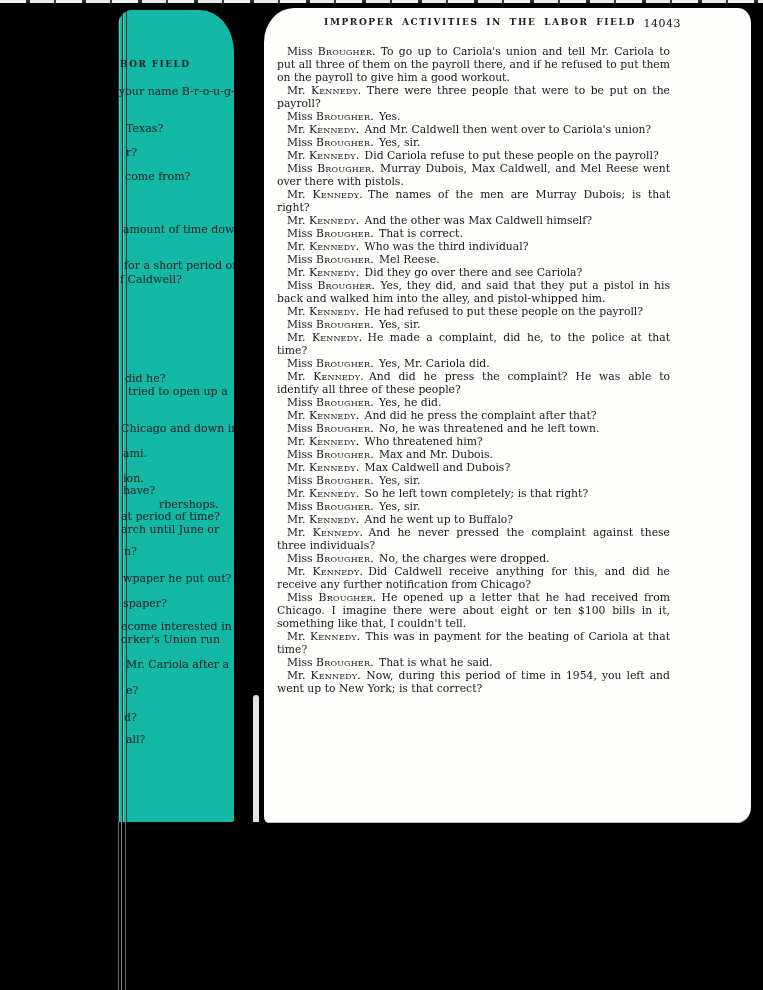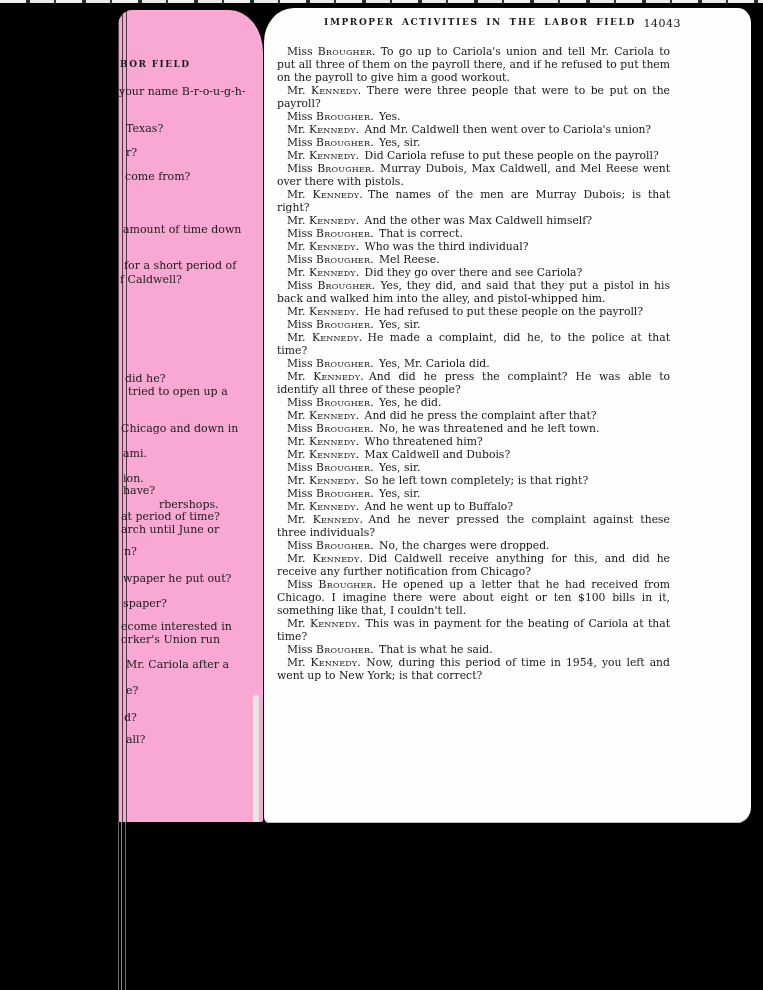--- a/index.html
+++ b/index.html
@@ -6,22 +6,22 @@
   body{
     width:763px;height:990px;background:#000;position:relative;overflow:hidden;
     font-family:"DejaVu Serif","Liberation Serif",serif;color:#161616;
   }
   .top-edge{
     position:absolute;left:0;top:0;width:763px;height:3px;
     background:repeating-linear-gradient(90deg,#f2f2f2 0 26px,#2a2a2a 26px 30px,#e9e9e9 30px 54px,#3a3a3a 54px 56px);
   }
   
   .left-page{
-    position:absolute;left:118px;top:10px;width:145px;height:812px;
-    background:#f9a8d4;border-radius:14px 34px 2px 2px / 16px 42px 2px 2px;
+    position:absolute;left:118px;top:10px;width:116px;height:812px;
+    background:#14b8a6;border-radius:14px 34px 2px 2px / 16px 42px 2px 2px;
     overflow:hidden;
   }
   .left-edge-tex{
     position:absolute;left:0;top:0;width:9px;height:100%;
     background:repeating-linear-gradient(90deg,rgba(20,20,20,.75) 0 1px,rgba(190,190,190,.55) 1px 2px,rgba(250,250,250,0) 2px 4px);
   }
   .frag{
     position:absolute;white-space:nowrap;font-size:11px;line-height:12px;color:#1a1a1a;
   }
   .frag-header{
@@ -123,20 +123,21 @@
         <p class="para"><span class="spk">Miss <span class="sc">Brougher</span>.</span> Yes, they did, and said that they put a pistol in his back and walked him into the alley, and pistol-whipped him.</p>
         <p class="para"><span class="spk">Mr. <span class="sc">Kennedy</span>.</span> He had refused to put these people on the payroll?</p>
         <p class="para"><span class="spk">Miss <span class="sc">Brougher</span>.</span> Yes, sir.</p>
         <p class="para"><span class="spk">Mr. <span class="sc">Kennedy</span>.</span> He made a complaint, did he, to the police at that time?</p>
         <p class="para"><span class="spk">Miss <span class="sc">Brougher</span>.</span> Yes, Mr. Cariola did.</p>
         <p class="para"><span class="spk">Mr. <span class="sc">Kennedy</span>.</span> And did he press the complaint?  He was able to identify all three of these people?</p>
         <p class="para"><span class="spk">Miss <span class="sc">Brougher</span>.</span> Yes, he did.</p>
         <p class="para"><span class="spk">Mr. <span class="sc">Kennedy</span>.</span> And did he press the complaint after that?</p>
         <p class="para"><span class="spk">Miss <span class="sc">Brougher</span>.</span> No, he was threatened and he left town.</p>
         <p class="para"><span class="spk">Mr. <span class="sc">Kennedy</span>.</span> Who threatened him?</p>
+        <p class="para"><span class="spk">Miss <span class="sc">Brougher</span>.</span> Max and Mr. Dubois.</p>
         <p class="para"><span class="spk">Mr. <span class="sc">Kennedy</span>.</span> Max Caldwell and Dubois?</p>
         <p class="para"><span class="spk">Miss <span class="sc">Brougher</span>.</span> Yes, sir.</p>
         <p class="para"><span class="spk">Mr. <span class="sc">Kennedy</span>.</span> So he left town completely; is that right?</p>
         <p class="para"><span class="spk">Miss <span class="sc">Brougher</span>.</span> Yes, sir.</p>
         <p class="para"><span class="spk">Mr. <span class="sc">Kennedy</span>.</span> And he went up to Buffalo?</p>
         <p class="para"><span class="spk">Mr. <span class="sc">Kennedy</span>.</span> And he never pressed the complaint against these three individuals?</p>
         <p class="para"><span class="spk">Miss <span class="sc">Brougher</span>.</span> No, the charges were dropped.</p>
         <p class="para"><span class="spk">Mr. <span class="sc">Kennedy</span>.</span> Did Caldwell receive anything for this, and did he receive any further notification from Chicago?</p>
         <p class="para"><span class="spk">Miss <span class="sc">Brougher</span>.</span> He opened up a letter that he had received from Chicago.  I imagine there were about eight or ten $100 bills in it, something like that, I couldn't tell.</p>
         <p class="para"><span class="spk">Mr. <span class="sc">Kennedy</span>.</span> This was in payment for the beating of Cariola at that time?</p>

